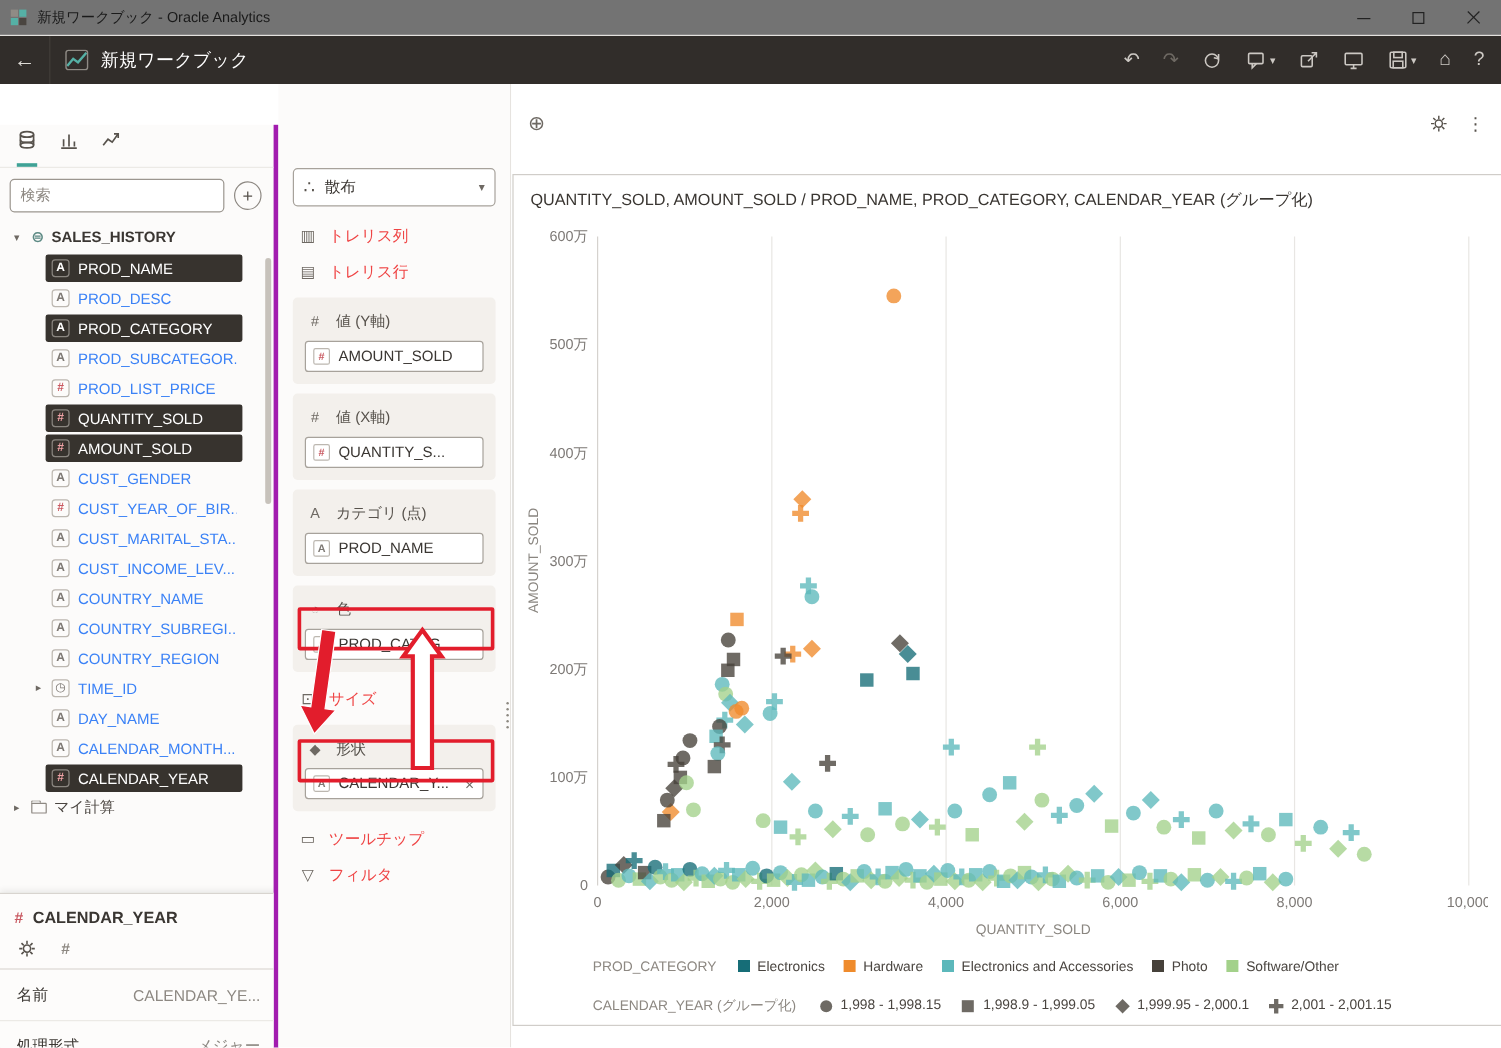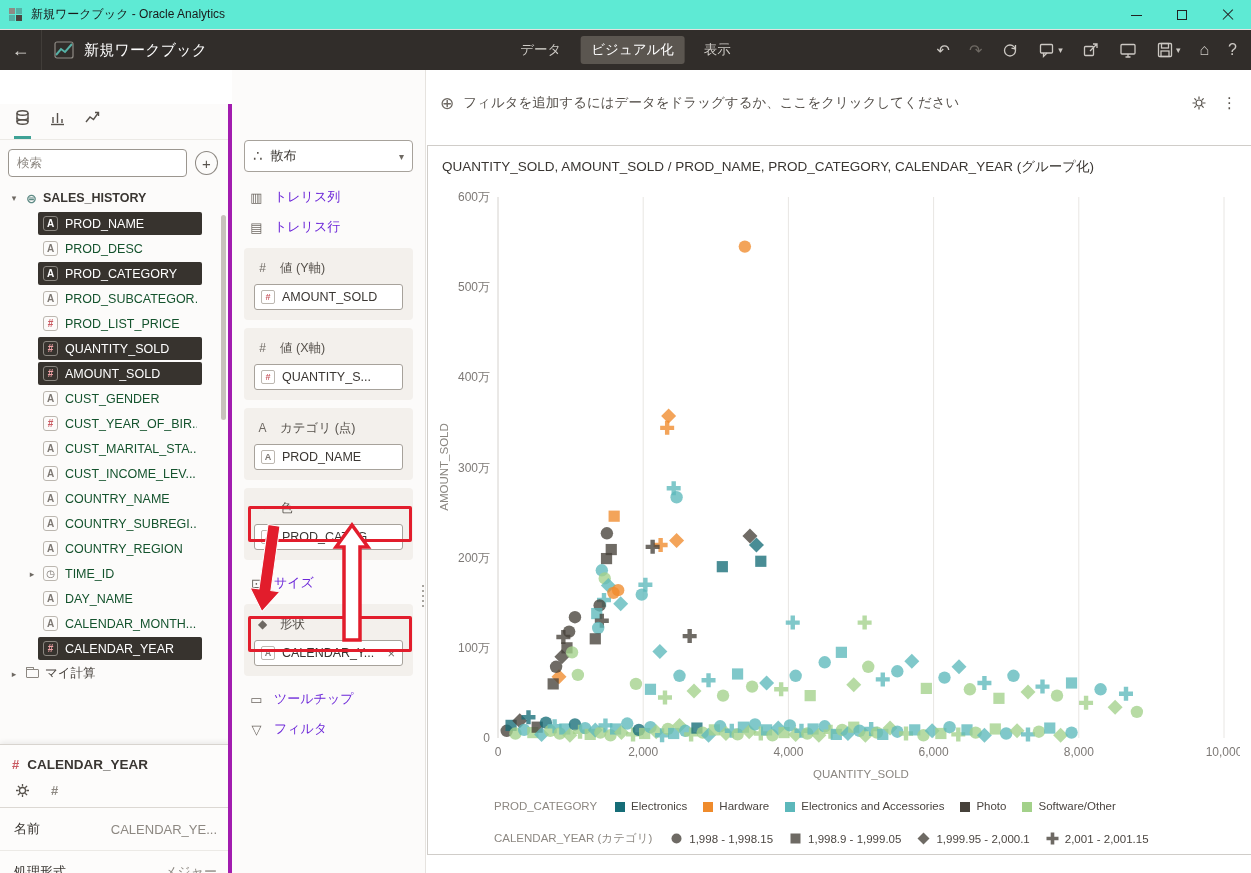--- a/index.html
+++ b/index.html
@@ -1,21 +1,21 @@
 <!DOCTYPE html>
 <html><head>
 <meta charset="utf-8">
 <style>
   * { margin:0; padding:0; box-sizing:border-box; }
   html,body { width:1251px; height:873px; overflow:hidden; background:#fff;
               font-family:"Liberation Sans","DejaVu Sans",sans-serif; }
   #app { position:relative; width:1251px; height:873px; background:#fff; }
 
   
-  .titlebar { position:absolute; left:0; top:0; width:1251px; height:30px; background:#5eead4;
+  .titlebar { position:absolute; left:0; top:0; width:1251px; height:30px; background:#737373;
               border-bottom:1px solid #e3e1de; display:flex; align-items:center; padding:0 8px; }
   .tb-title { font-size:12px; color:#1a1a1a; margin-left:8px; }
   .win-btns { position:absolute; right:0; top:0; height:30px; display:flex; }
   .wbtn { width:46px; height:30px; display:flex; align-items:center; justify-content:center; cursor:default; }
   .min-glyph { width:11px; height:1px; background:#222; display:block; }
   .max-glyph { width:10px; height:10px; border:1px solid #222; display:block; }
   .xwrap { position:relative; width:12px; height:12px; }
   .x1,.x2 { position:absolute; left:-1px; top:5px; width:14px; height:1.4px; background:#222; }
   .x1 { transform:rotate(45deg); } .x2 { transform:rotate(-45deg); }
 
@@ -58,21 +58,21 @@
   .fpill { display:flex; align-items:center; gap:7px; width:164px; height:23px; padding:0 5px;
            border-radius:2px; }
   .fpill.sel { background:#37332e; }
   .fpill.sel .flabel { color:#fff; }
   .fpill.sel .ficon { color:#fff; border-color:#8a8680; }
   .ficon { width:15px; height:15px; border:1px solid #bcb7b0; border-radius:3px; font-size:10px;
            font-weight:bold; display:flex; align-items:center; justify-content:center; color:#7d7873;
            background:transparent; flex:none; }
   .ficon.k-number { color:#c95a62; }
   .fpill.sel .ficon.k-number { color:#f0a2a6; }
-  .flabel { font-size:12.5px; color:#14532d; white-space:nowrap; overflow:hidden; }
+  .flabel { font-size:12.5px; color:#3b82f6; white-space:nowrap; overflow:hidden; }
   .mycalc { display:flex; align-items:center; gap:6px; height:25px; padding-left:8px;
             font-size:12.5px; color:#4a4540; cursor:pointer; }
   .folder { width:13px; height:9px; border:1px solid #8d8882; border-radius:1px; position:relative; }
   .folder:before { content:""; position:absolute; left:-1px; top:-3px; width:6px; height:2px;
                    border:1px solid #8d8882; border-bottom:none; border-radius:1px 1px 0 0; }
   .vscroll { position:absolute; right:2px; top:30px; width:5px; height:205px; background:#c7c2bb;
              border-radius:3px; }
 
   
   .props { position:absolute; left:0; top:640px; width:231px; height:233px; background:#fdfcfb;
@@ -93,21 +93,21 @@
   .grammar { position:absolute; left:232px; top:70px; width:194px; height:803px; background:#fcfbfa;
              border-right:1px solid #e6e3df; padding:70px 12px 0 12px; overflow:hidden; }
   .vizsel { display:flex; align-items:center; gap:8px; height:32px; border:1px solid #a7a29b;
             border-radius:4px; background:#fff; padding:0 8px; cursor:pointer; }
   .vizsel .vico { color:#57524c; font-size:15px; }
   .vizsel .vlabel { flex:1; font-size:13px; color:#3a3632; }
   .vizsel .vcaret { font-size:10px; color:#6e6963; }
   .gitems { margin-top:10px; }
   .grow { display:flex; align-items:center; gap:9px; height:30px; padding:0 4px; cursor:pointer; }
   .grow .gico { width:17px; text-align:center; color:#6e6963; font-size:13px; }
-  .grow .glabel { font-size:13px; color:#6d28d9; }
+  .grow .glabel { font-size:13px; color:#ef4444; }
   .gsec { background:#f3f0ec; border-radius:4px; padding:8px 10px 10px 10px; margin:6px 0 8px 0; }
   .gsec .ghead { display:flex; align-items:center; gap:9px; height:24px; }
   .gsec .gico { width:17px; text-align:center; color:#6e6963; font-size:12px; }
   .gsec .glabel { font-size:12.5px; color:#57524c; }
   .chip { display:flex; align-items:center; gap:7px; height:26px; background:#fff;
           border:1px solid #a7a29b; border-radius:3px; padding:0 6px; margin-top:4px; cursor:pointer; }
   .chip .cico { width:14px; height:14px; border:1px solid #bcb7b0; border-radius:2px; font-size:9px;
                 font-weight:bold; color:#7d7873; display:flex; align-items:center; justify-content:center; flex:none; }
   .chip .cico.num { color:#c95a62; }
   .chip .clabel { flex:1; font-size:12.5px; color:#3a3632; white-space:nowrap; overflow:hidden; }
@@ -129,21 +129,21 @@
   .fb-icons svg { stroke:#57524c; fill:none; stroke-width:1.2; cursor:pointer; }
   .kebab { font-size:15px; color:#57524c; cursor:pointer; letter-spacing:0; }
 
   .chart { position:absolute; left:1px; top:75px; width:930px; height:710px;
            border:1px solid #d0cdc9; background:#fff; overflow:hidden; }
   .chart-title { position:absolute; left:14px; top:12px; font-size:13.5px; color:#3a3632; }
   .scatter-svg { position:absolute; left:0; top:36px; }
   .legend { position:absolute; left:66px; display:flex; align-items:center; gap:16px; height:20px; }
   .legend.l1 { top:650px; } .legend.l2 { top:682px; }
   .lg-label { font-size:11.5px; color:#8d8882; margin-right:2px; }
-  .lg-item { display:flex; align-items:flex-end; gap:6px; font-size:11.5px; color:#4a4540; cursor:pointer; }
+  .lg-item { display:flex; align-items:flex-start; gap:6px; font-size:11.5px; color:#4a4540; cursor:pointer; }
   .lg-swatch { width:10px; height:10px; display:inline-block; }
 </style>
 </head>
 <body>
 
 <div id="app">
 
   <div class="titlebar">
     <svg width="15" height="15">
       <rect x="1" y="1" width="6" height="6" fill="#8f8b85"></rect>
@@ -168,25 +168,20 @@
     </div>
   </div>
 
   <div class="header">
     <div class="back">←</div>
     <svg class="logo-ico" width="20" height="18">
       <polyline points="2,14 7,8 11,11 18,3" stroke="#55b0a5" stroke-width="2" fill="none"></polyline>
       <rect x="1" y="1" width="18" height="16" stroke="#8f8b85" stroke-width="1.2" fill="none" rx="2"></rect>
     </svg>
     <span class="hd-title">新規ワークブック</span>
-    <div class="htabs">
-        <div class="htab">データ</div>
-        <div class="htab active">ビジュアル化</div>
-        <div class="htab">表示</div>
-      </div>
     <div class="hicons">
       <span class="hico">↶</span>
       <span class="hico disabled">↷</span>
       <span class="hico">
         <svg width="18" height="18">
           <circle cx="9" cy="9.5" r="5.5"></circle>
             <path d="M14.5 4 L14.5 8 L10.5 7.2"></path>
         </svg>
       </span>
       <span class="hico">
@@ -509,21 +504,20 @@
   <div class="anno-box" style="left:248px;top:506px;width:164px;height:36px"></div>
   <div class="anno-box" style="left:248px;top:616px;width:164px;height:36px"></div>
   <svg class="anno-arrows" width="200" height="160">
     <polygon points="32,25 44,25 44,90 53,90 38,112 23,90 32,90" transform="rotate(8 38 68)" fill="#e21d2c" stroke="#ffffff" stroke-width="1"></polygon>
     <polygon points="122,25 138,47 130,47 130,140 114,140 114,47 106,47" fill="#ffffff" stroke="#e21d2c" stroke-width="3.5"></polygon>
   </svg>
 
   <div class="main">
     <div class="filterbar">
       <span class="fplus">⊕</span>
-      <span class="ftext">フィルタを追加するにはデータをドラッグするか、ここをクリックしてください</span>
       <span class="fb-icons">
         <svg width="18" height="18">
           <circle cx="9" cy="9" r="3"></circle>
           <path d="M9 2.5 v2.6 M9 12.9 v2.6 M2.5 9 h2.6 M12.9 9 h2.6 M4.4 4.4 l1.9 1.9 M11.7 11.7 l1.9 1.9 M13.6 4.4 l-1.9 1.9 M6.3 11.7 l-1.9 1.9"></path>
         </svg>
         <span class="kebab">⋮</span>
       </span>
     </div>
     <div class="chart">
       <div class="chart-title">QUANTITY_SOLD, AMOUNT_SOLD / PROD_NAME, PROD_CATEGORY, CALENDAR_YEAR (グループ化)</div>
@@ -737,21 +731,21 @@
           <span class="lg-item">
             <span class="lg-swatch" style="background: rgb(70, 65, 58);"></span>
             <span>Photo</span>
           </span>
           <span class="lg-item">
             <span class="lg-swatch" style="background: rgb(163, 209, 138);"></span>
             <span>Software/Other</span>
           </span>
         </div>
       <div class="legend l2">
-          <span class="lg-label">CALENDAR_YEAR (カテゴリ)</span>
+          <span class="lg-label">CALENDAR_YEAR (グループ化)</span>
           <span class="lg-item">
             <svg width="13" height="13">
               <circle cx="6.5" cy="6.5" r="5" fill="#6e6a64"></circle>
             </svg>
             <span>1,998 - 1,998.15</span>
           </span>
           <span class="lg-item">
             <svg width="13" height="13">
               <rect x="1.5" y="1.5" width="10" height="10" fill="#6e6a64"></rect>
             </svg>

